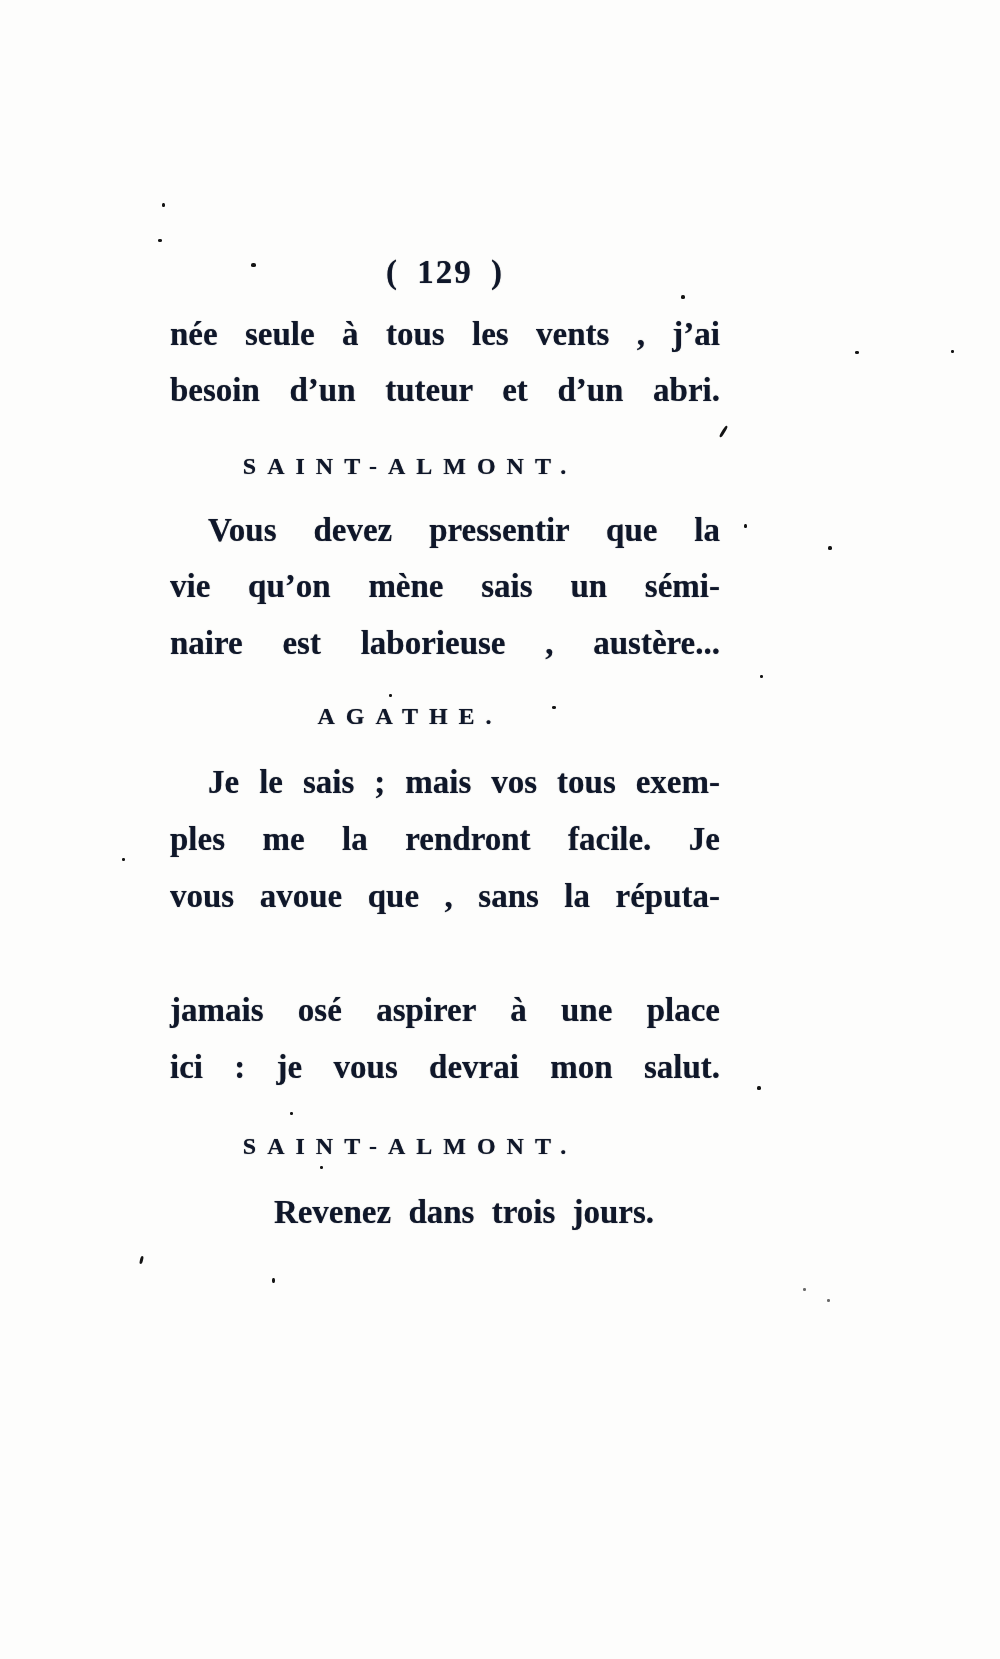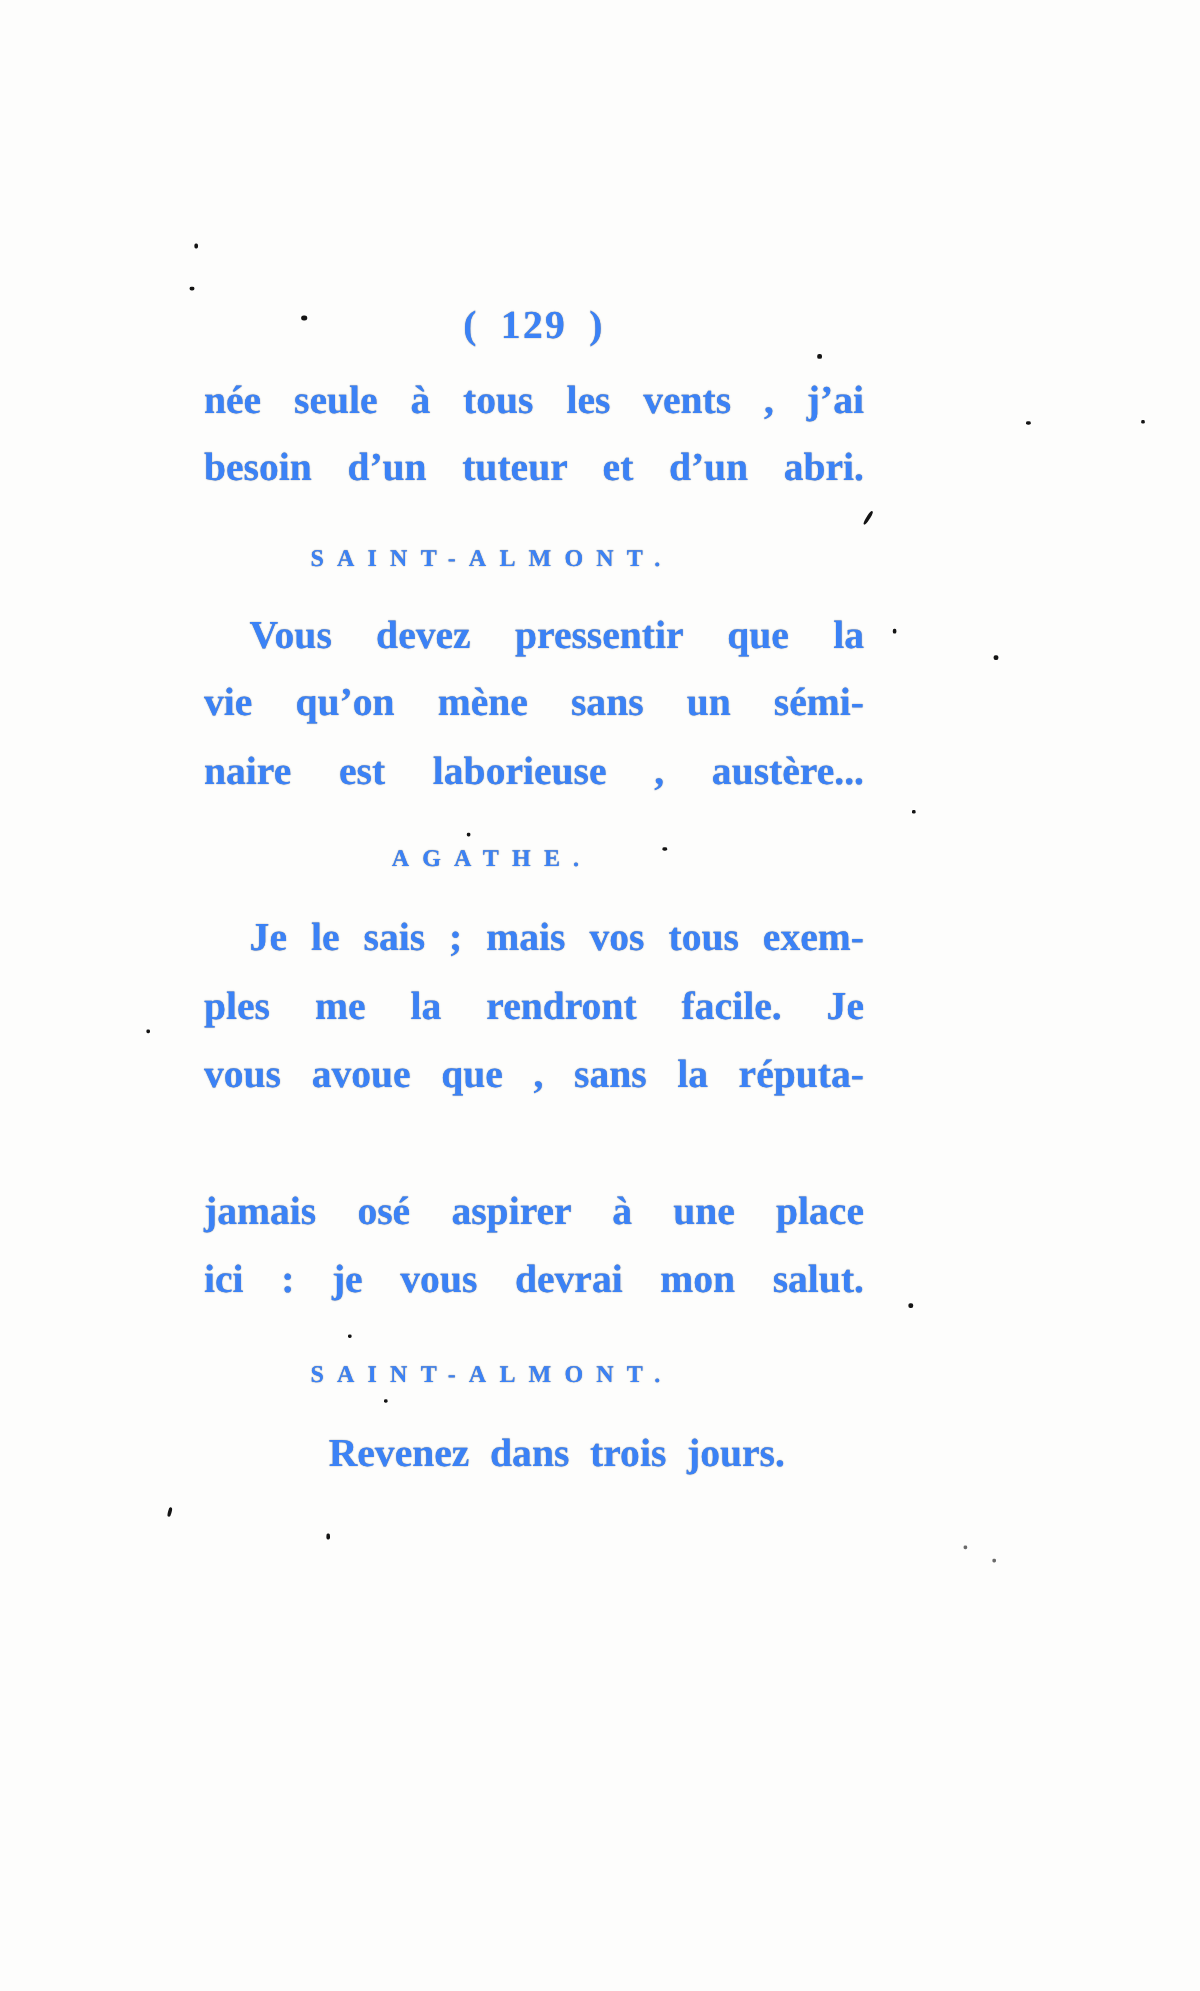--- a/index.html
+++ b/index.html
@@ -4,21 +4,21 @@
 <style>
   html, body { margin: 0; padding: 0; background: #e8e8e8; }
   #book-page {
     position: relative;
     width: 1000px;
     height: 1659px;
     margin: 0 auto;
     background: #fdfdfc;
     overflow: hidden;
     font-family: "Liberation Serif", "DejaVu Serif", serif;
-    color: #3b82f6;
+    color: #0f172a;
   }
   .line {
     position: absolute;
     left: 170px;
     width: 550px;
     font-size: 33px;
     font-weight: bold;
     line-height: 40px;
     letter-spacing: 0px;
     text-shadow: 0 0 1px rgba(0,0,0,0.55);
@@ -30,21 +30,21 @@
     text-align-last: justify;
     text-justify: inter-word;
   }
   .indent { padding-left: 38px; }
   .pagenum {
     text-align: center;
     word-spacing: 8px;
     letter-spacing: 2px;
   }
   .speaker {
-    font-size: 20px;
+    font-size: 24px;
     line-height: 26px;
     font-weight: bold;
     text-align: center;
     letter-spacing: 11px;
     padding-right: 70px;
     text-shadow: 0 0 1px rgba(0,0,0,0.6);
   }
   .short { word-spacing: 9px; }
   .speck {
     position: absolute;
@@ -59,21 +59,21 @@
 <div id="book-page">
 
   <div class="line pagenum" style="top:252px">( 129 )</div>
 
   <div class="line just" style="top:314px">née seule à tous les vents , j’ai</div>
   <div class="line just" style="top:370px">besoin d’un tuteur et d’un abri.</div>
 
   <div class="line speaker" style="top:453px">SAINT-ALMONT.</div>
 
   <div class="line just indent" style="top:510px">Vous devez pressentir que la</div>
-  <div class="line just" style="top:566px">vie qu’on mène sans un sémi-</div>
+  <div class="line just" style="top:566px">vie qu’on mène sais un sémi-</div>
   <div class="line just" style="top:623px">naire est laborieuse , austère...</div>
 
   <div class="line speaker" style="top:703px">AGATHE.</div>
 
   <div class="line just indent" style="top:762px">Je le sais ; mais vos tous exem-</div>
   <div class="line just" style="top:819px">ples me la rendront facile. Je</div>
   <div class="line just" style="top:876px">vous avoue que , sans la réputa-</div>
   <div class="line just" style="top:990px">jamais osé aspirer à une place</div>
   <div class="line just" style="top:1047px">ici : je vous devrai mon salut.</div>
 

